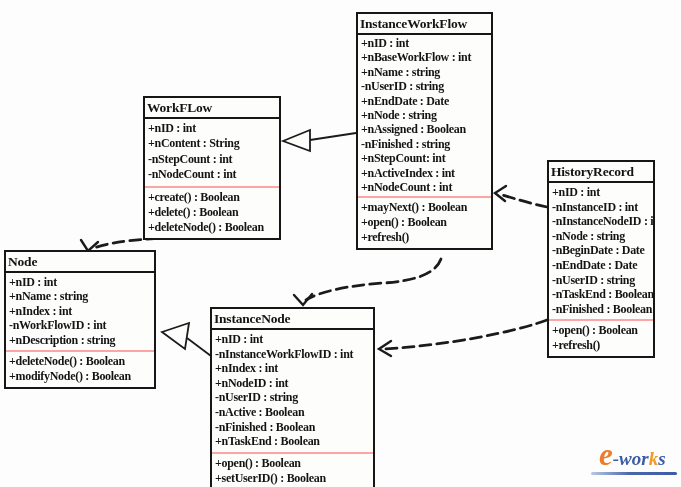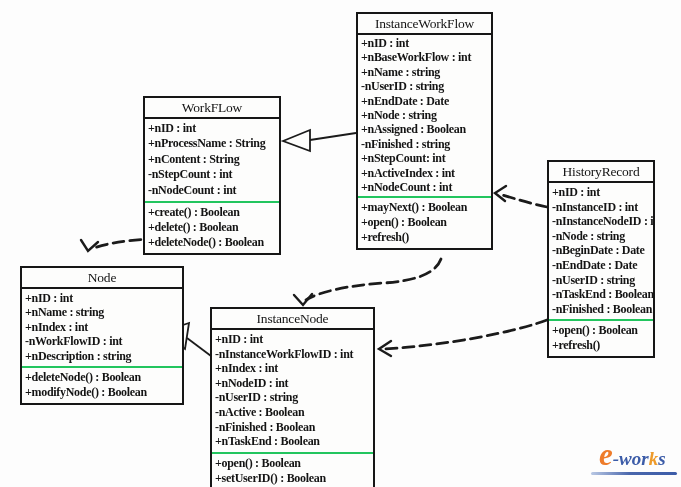--- a/index.html
+++ b/index.html
@@ -6,39 +6,39 @@
   .canvas{
     position:relative;width:681px;height:487px;background:#fdfdfd;
     font-family:"Liberation Serif", serif;font-weight:bold;color:#141414;
     overflow:hidden;
   }
   .uml-class{
     position:absolute;border:2px solid #161616;background:#fdfdfc;
     box-sizing:border-box;
   }
   .uml-title{
-    text-align:center;font-size:13.5px;font-weight:normal;
+    text-align:left;font-size:13.5px;font-weight:bold;
     border-bottom:2px solid #161616;padding:2px 2px 1px 2px;
     letter-spacing:-0.2px;white-space:nowrap;
   }
   .uml-section{
     padding:2px 1px 3px 3px;font-size:12px;letter-spacing:-0.3px;
     white-space:nowrap;overflow:hidden;
   }
-  .uml-attrs{border-bottom:2px solid #22c55e;}
+  .uml-attrs{border-bottom:2px solid #fca5a5;}
   .member-row{line-height:15px;}
 
   #box-workflow{left:143px;top:73px;width:138px;margin-top:23px;}
   #box-workflow .uml-attrs .member-row{line-height:15.4px;}
   #box-instanceworkflow{left:356px;top:12px;width:137px;}
   #box-instanceworkflow .uml-attrs .member-row{line-height:14.4px;}
   #box-instanceworkflow .uml-attrs{padding-top:1px;padding-bottom:2px;}
   #box-historyrecord{left:547px;top:160px;width:108px;}
   #box-historyrecord .uml-attrs .member-row{line-height:14.6px;}
-  #box-node{left:20px;top:250px;width:164px;margin-top:16px;}
+  #box-node{left:4px;top:250px;width:152px;}
   #box-node .uml-attrs .member-row{line-height:14.4px;}
   #box-instancenode{left:210px;top:307px;width:165px;}
   #box-instancenode .uml-attrs .member-row{line-height:14.6px;}
 
   svg.connectors{position:absolute;left:0;top:0;pointer-events:none;}
   .conn-solid{stroke:#1b1b1b;stroke-width:1.8;fill:none;}
   .conn-dashed{stroke:#1b1b1b;stroke-width:2.8;fill:none;stroke-dasharray:11 6;stroke-linecap:round;}
   .conn-triangle{fill:#fdfdfc;stroke:#1b1b1b;stroke-width:1.8;}
   .conn-open-arrow{stroke:#1b1b1b;stroke-width:2.4;fill:none;stroke-linecap:round;stroke-linejoin:miter;}
 
@@ -97,21 +97,20 @@
     <g>
       <path class="conn-dashed" d="M547,320 C515,332 448,345 385,349"></path>
       <polyline class="conn-open-arrow" points="391,341 379,349 391,356"></polyline>
     </g>
   </svg>
 
   <div class="uml-class" id="box-workflow">
     <div class="uml-title">WorkFLow</div>
     <div class="uml-section uml-attrs">
         <div class="member-row">+nID : int</div>
-        <div class="member-row">+nProcessName : String</div>
         <div class="member-row">+nContent : String</div>
         <div class="member-row">-nStepCount : int</div>
         <div class="member-row">-nNodeCount : int</div>
       </div>
     <div class="uml-section uml-methods">
         <div class="member-row">+create() : Boolean</div>
         <div class="member-row">+delete() : Boolean</div>
         <div class="member-row">+deleteNode() : Boolean</div>
       </div>
   </div>

